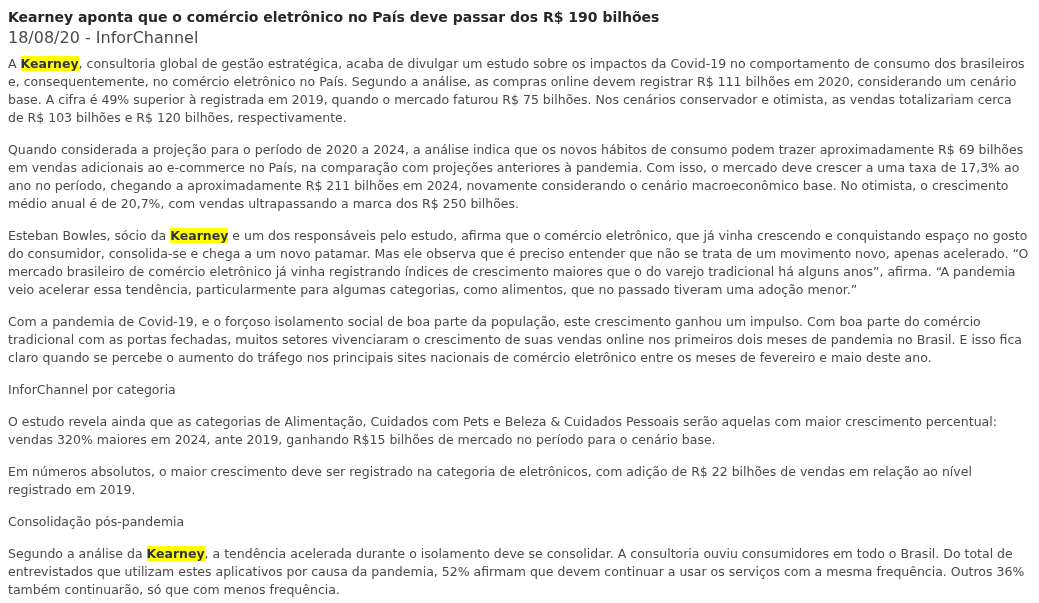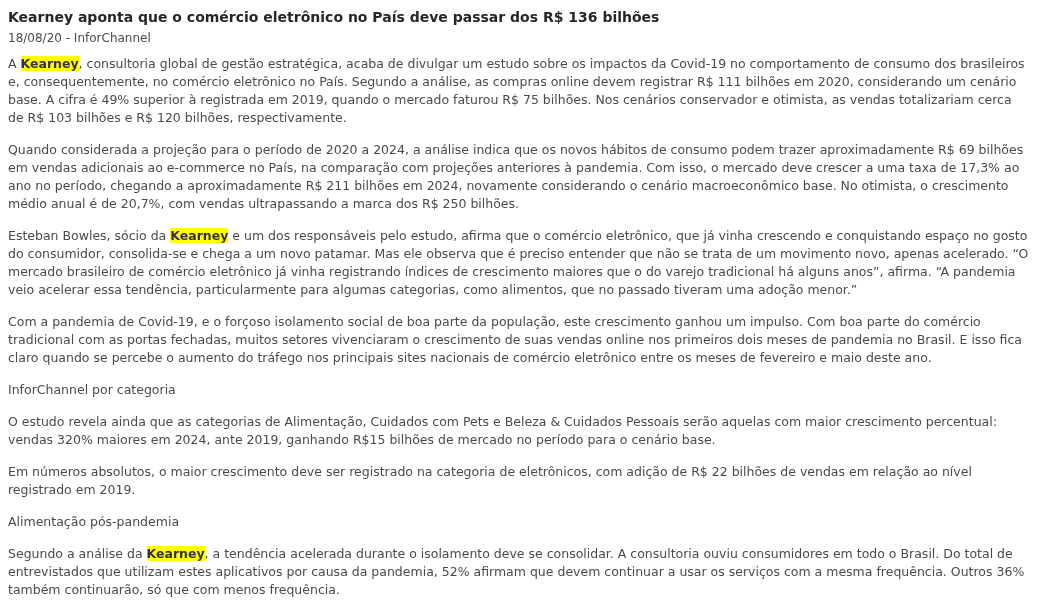--- a/index.html
+++ b/index.html
@@ -23,47 +23,47 @@
   }
   .article-title {
     margin: 0 0 2px 0;
     font-size: 14px;
     line-height: 19px;
     font-weight: bold;
     color: var(--title-color);
   }
   .date-line {
     margin: 0 0 3px 0;
-    font-size: 12px;
+    font-size: 16px;
     line-height: 18px;
     font-weight: normal;
     color: var(--text-color);
   }
   .article-body p {
     margin: 8px 0 14px 0;
   }
   .article-body p.subheading {
     margin: 0 0 14px 0;
   }
   .hl {
     background: var(--highlight-bg);
     font-weight: bold;
     color: #333333;
   }
 </style>
 </head>
 <body>
 
 <div class="page">
-  <div class="article-title">Kearney aponta que o comércio eletrônico no País deve passar dos R$ 136 bilhões</div>
+  <div class="article-title">Kearney aponta que o comércio eletrônico no País deve passar dos R$ 190 bilhões</div>
   <div class="date-line">18/08/20 - InforChannel</div>
   <div class="article-body">
       <p class="paragraph">A <span class="hl">Kearney</span>, consultoria global de gestão estratégica, acaba de divulgar um estudo sobre os impactos da Covid-19 no comportamento de consumo dos brasileiros e, consequentemente, no comércio eletrônico no País. Segundo a análise, as compras online devem registrar R$ 111 bilhões em 2020, considerando um cenário base. A cifra é 49% superior à registrada em 2019, quando o mercado faturou R$ 75 bilhões. Nos cenários conservador e otimista, as vendas totalizariam cerca de R$ 103 bilhões e R$ 120 bilhões, respectivamente.</p>
       <p class="paragraph">Quando considerada a projeção para o período de 2020 a 2024, a análise indica que os novos hábitos de consumo podem trazer aproximadamente R$ 69 bilhões em vendas adicionais ao e-commerce no País, na comparação com projeções anteriores à pandemia. Com isso, o mercado deve crescer a uma taxa de 17,3% ao ano no período, chegando a aproximadamente R$ 211 bilhões em 2024, novamente considerando o cenário macroeconômico base. No otimista, o crescimento médio anual é de 20,7%, com vendas ultrapassando a marca dos R$ 250 bilhões.</p>
       <p class="paragraph">Esteban Bowles, sócio da <span class="hl">Kearney</span> e um dos responsáveis pelo estudo, afirma que o comércio eletrônico, que já vinha crescendo e conquistando espaço no gosto do consumidor, consolida-se e chega a um novo patamar. Mas ele observa que é preciso entender que não se trata de um movimento novo, apenas acelerado. “O mercado brasileiro de comércio eletrônico já vinha registrando índices de crescimento maiores que o do varejo tradicional há alguns anos”, afirma. “A pandemia veio acelerar essa tendência, particularmente para algumas categorias, como alimentos, que no passado tiveram uma adoção menor.”</p>
       <p class="paragraph">Com a pandemia de Covid-19, e o forçoso isolamento social de boa parte da população, este crescimento ganhou um impulso. Com boa parte do comércio tradicional com as portas fechadas, muitos setores vivenciaram o crescimento de suas vendas online nos primeiros dois meses de pandemia no Brasil. E isso fica claro quando se percebe o aumento do tráfego nos principais sites nacionais de comércio eletrônico entre os meses de fevereiro e maio deste ano.</p>
       <p class="subheading">InforChannel por categoria</p>
       <p class="paragraph">O estudo revela ainda que as categorias de Alimentação, Cuidados com Pets e Beleza &amp; Cuidados Pessoais serão aquelas com maior crescimento percentual: vendas 320% maiores em 2024, ante 2019, ganhando R$15 bilhões de mercado no período para o cenário base.</p>
       <p class="paragraph">Em números absolutos, o maior crescimento deve ser registrado na categoria de eletrônicos, com adição de R$ 22 bilhões de vendas em relação ao nível registrado em 2019.</p>
-      <p class="subheading">Alimentação pós-pandemia</p>
+      <p class="subheading">Consolidação pós-pandemia</p>
       <p class="paragraph">Segundo a análise da <span class="hl">Kearney</span>, a tendência acelerada durante o isolamento deve se consolidar. A consultoria ouviu consumidores em todo o Brasil. Do total de entrevistados que utilizam estes aplicativos por causa da pandemia, 52% afirmam que devem continuar a usar os serviços com a mesma frequência. Outros 36% também continuarão, só que com menos frequência.</p>
     </div>
 </div>
 
 </body></html>

